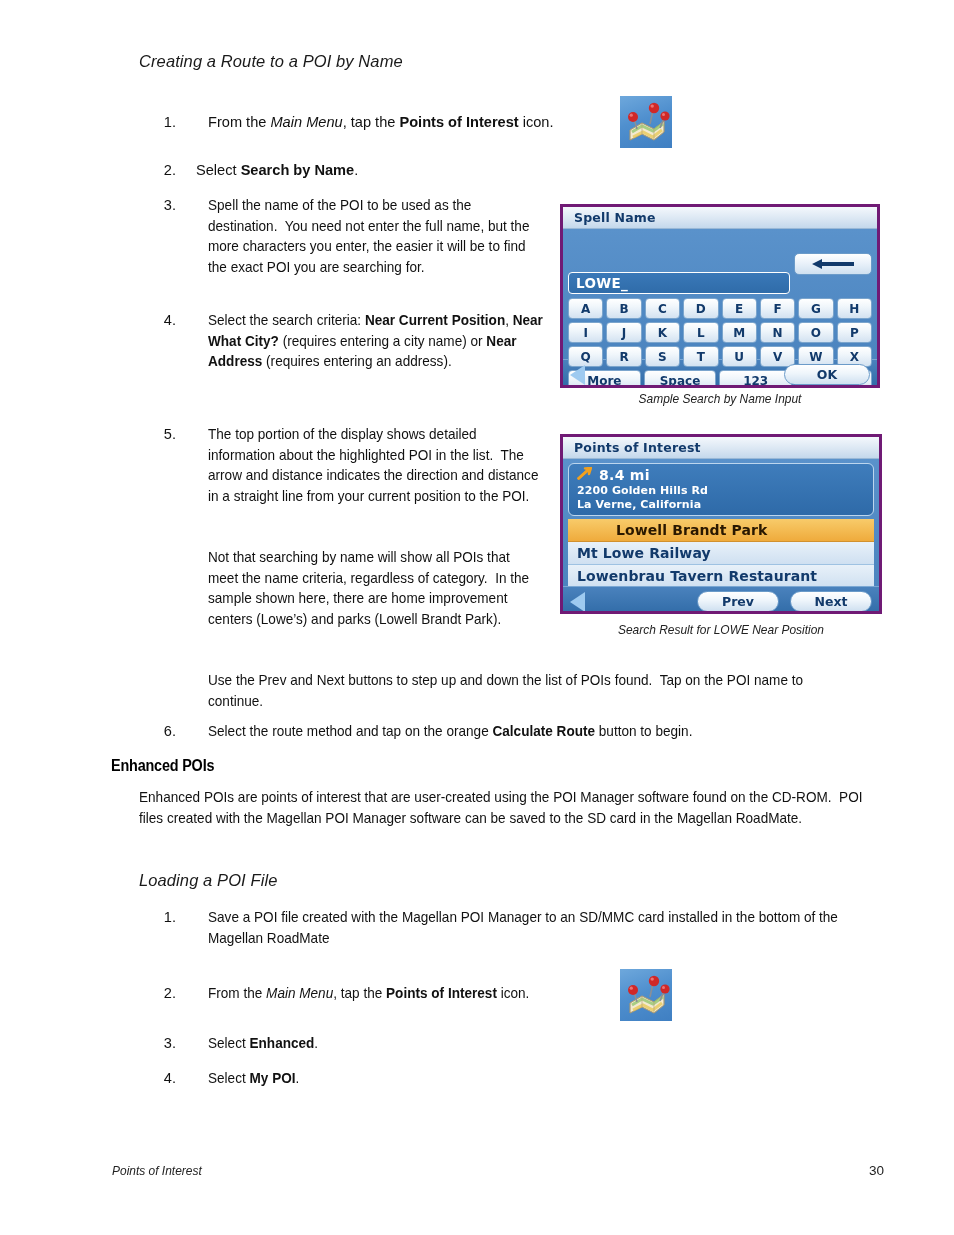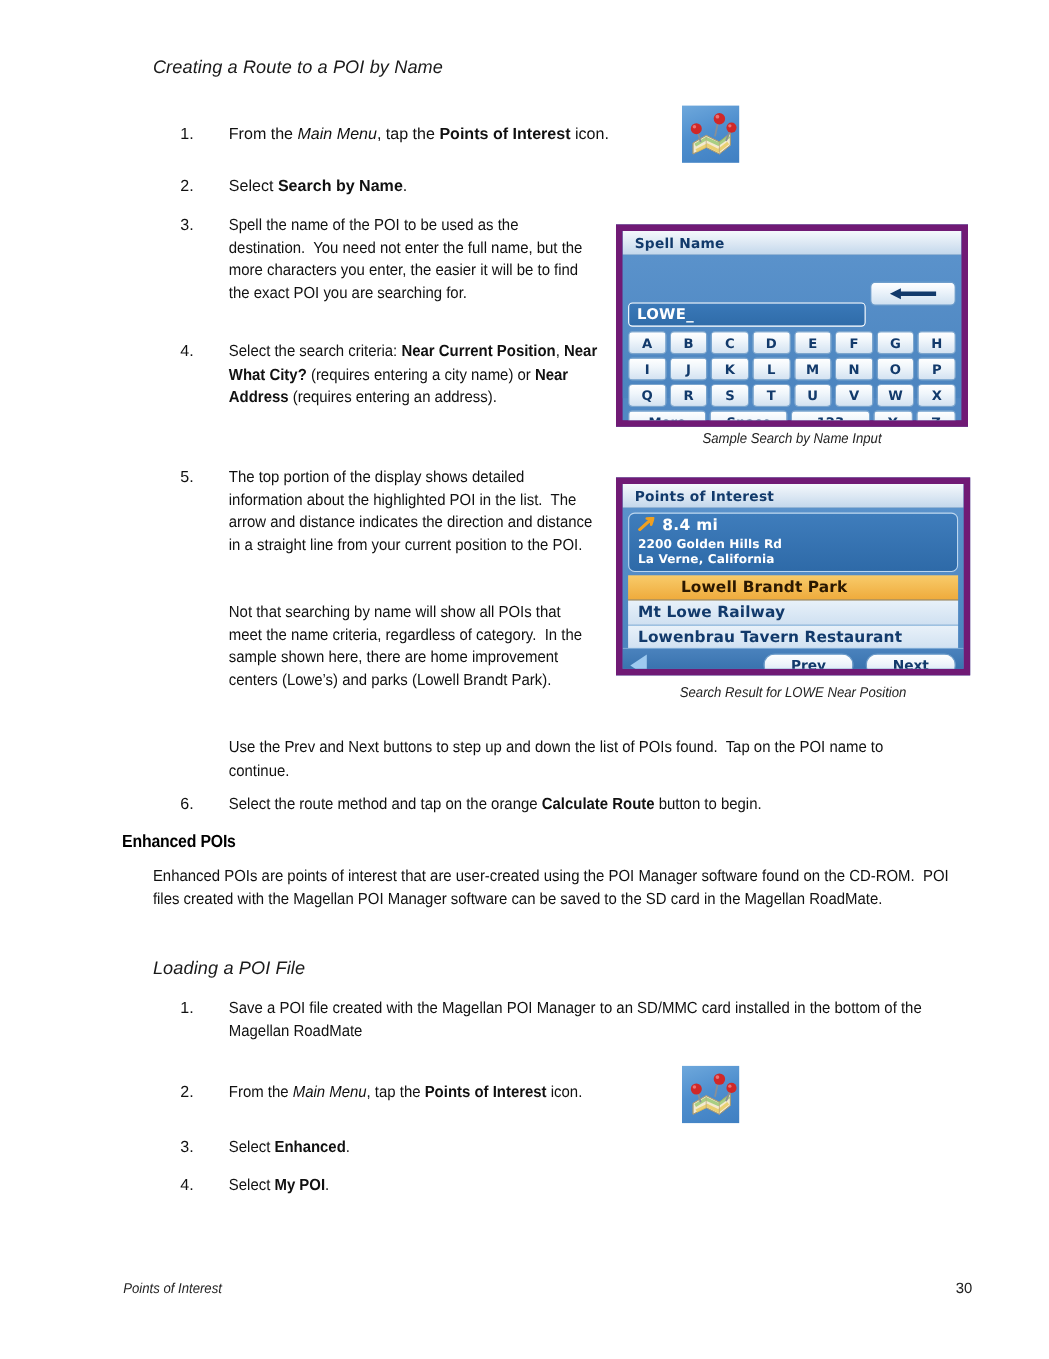--- a/index.html
+++ b/index.html
@@ -77,21 +77,21 @@
     width:52px; height:52px;
     background:linear-gradient(160deg,#6ea8dc 0%,#4f8fce 45%,#3f7fc2 100%);
     overflow:hidden;
   }
   .poi-icon svg { display:block; }
 
   
   .device {
     position:absolute;
     background:#5189c4;
-    border:6px solid #701a75;
+    border:3px solid #701a75;
     box-sizing:border-box;
     overflow:hidden;
     font-family:"DejaVu Sans", sans-serif;
   }
   .device-titlebar {
     height:22px;
     background:linear-gradient(180deg,#f4f8fc 0%,#dbe7f3 55%,#c4d8ec 100%);
     border-bottom:1px solid #9ab8d6;
     display:flex; align-items:center;
     padding-left:11px;
@@ -239,21 +239,21 @@
       <line x1="30" y1="28" x2="33" y2="14" stroke="#8a8f96" stroke-width="1.6"></line>
       <circle cx="34" cy="12" r="5.2" fill="#d02828"></circle>
       <circle cx="32.2" cy="10.1" r="1.7" fill="#f08080" opacity="0.85"></circle>
       <line x1="40" y1="32" x2="44" y2="22" stroke="#8a8f96" stroke-width="1.6"></line>
       <circle cx="45" cy="20" r="4.6" fill="#d02828"></circle>
       <circle cx="43.5" cy="18.4" r="1.5" fill="#f08080" opacity="0.85"></circle>
     </svg>
   </div>
 
   <div class="li-num" style="left:148px; top:160px; width:28px;">2.</div>
-  <div class="body-text" style="left:208px; top:160px; width:400px;">Select <b>Search by Name</b>.</div>
+  <div class="body-text" style="left:196px; top:160px; width:400px;">Select <b>Search by Name</b>.</div>
 
   <div class="li-num" style="left:148px; top:195px; width:28px;">3.</div>
   <div class="body-text narrow" style="left:208px; top:195px; width:360px;">Spell the name of the POI to be used as the destination.&nbsp; You need not enter the full name, but the more characters you enter, the easier it will be to find the exact POI you are searching for.</div>
 
   <div class="li-num" style="left:148px; top:310px; width:28px;">4.</div>
   <div class="body-text narrow" style="left:208px; top:310px; width:362px;">Select the search criteria: <b>Near Current Position</b>, <b>Near What City?</b> (requires entering a city name) or <b>Near Address</b> (requires entering an address).</div>
 
   <div class="device" style="left:560px; top:204px; width:320px; height:184px;">
     <div class="device-titlebar">
       <span class="device-title">Spell Name</span>
@@ -297,20 +297,25 @@
         <div class="key">W</div>
         <div class="key">X</div>
       </div>
       <div class="kb-row">
         <div class="key wide">More</div>
         <div class="key wide">Space</div>
         <div class="key wide">123</div>
         <div class="key">Y</div>
         <div class="key">Z</div>
       </div>
+    </div>
+    <div class="device-bottombar">
+      <div class="tri-left"></div>
+      <div style="flex:1"></div>
+      <div class="btn-pill" style="width:86px;">OK</div>
     </div>
   </div>
 
   <div class="caption" style="left:560px; top:391px; width:320px;">Sample Search by Name Input</div>
 
   <div class="li-num" style="left:148px; top:424px; width:28px;">5.</div>
   <div class="body-text narrow" style="left:208px; top:424px; width:360px;">The top portion of the display shows detailed information about the highlighted POI in the list.&nbsp; The arrow and distance indicates the direction and distance in a straight line from your current position to the POI.</div>
   <div class="body-text narrow" style="left:208px; top:547px; width:360px;">Not that searching by name will show all POIs that meet the name criteria, regardless of category.&nbsp; In the sample shown here, there are home improvement centers (Lowe’s) and parks (Lowell Brandt Park).</div>
   <div class="body-text narrow" style="left:208px; top:670px; width:700px;">Use the Prev and Next buttons to step up and down the list of POIs found.&nbsp; Tap on the POI name to continue.</div>
 

